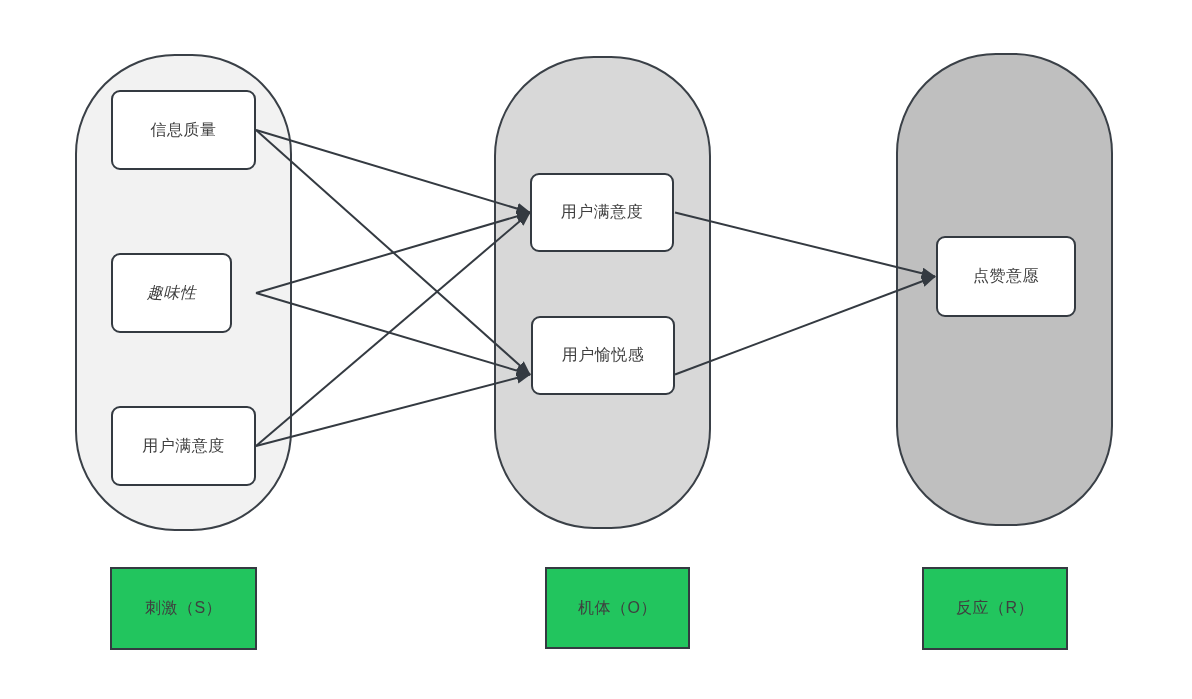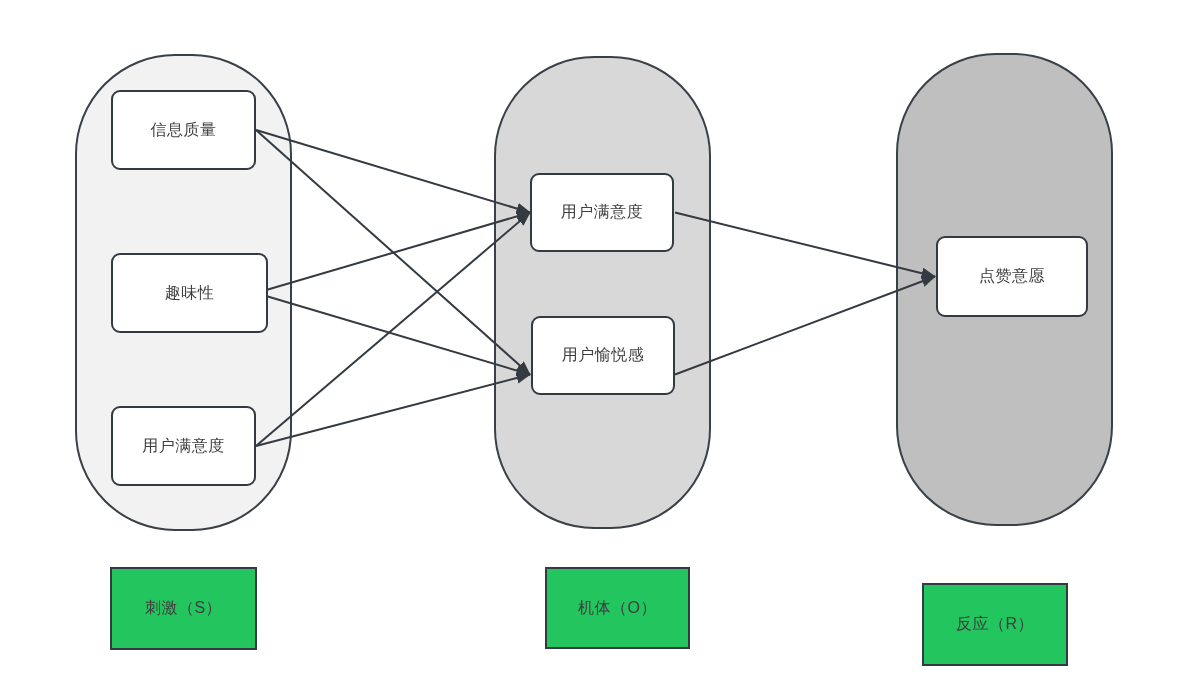--- a/index.html
+++ b/index.html
@@ -82,39 +82,39 @@
       </g>
   </svg>
 
   <div class="pill" style="left: 75px; top: 54px; width: 217px; height: 477px; background: rgb(242, 242, 242);"></div>
   <div class="pill" style="left: 494px; top: 56px; width: 217px; height: 473px; background: rgb(216, 216, 216);"></div>
   <div class="pill" style="left: 896px; top: 53px; width: 217px; height: 473px; background: rgb(191, 191, 191);"></div>
 
   <div class="node" style="left: 111px; top: 90px; width: 145px; height: 80px;">
     <span>信息质量</span>
   </div>
-  <div class="node" style="left: 111px; top: 253px; width: 157px; height: 80px;">
+  <div class="node" style="left: 111px; top: 253px; width: 121px; height: 80px; font-style: italic;">
     <span>趣味性</span>
   </div>
   <div class="node" style="left: 111px; top: 406px; width: 145px; height: 80px;">
     <span>用户满意度</span>
   </div>
   <div class="node" style="left: 530px; top: 173px; width: 144px; height: 79px;">
     <span>用户满意度</span>
   </div>
   <div class="node" style="left: 531px; top: 316px; width: 144px; height: 79px;">
     <span>用户愉悦感</span>
   </div>
-  <div class="node" style="left: 936px; top: 236px; width: 152px; height: 81px; text-align: right;">
+  <div class="node" style="left: 936px; top: 236px; width: 140px; height: 81px; text-align: right;">
     <span>点赞意愿</span>
   </div>
 
   <div class="caption" style="left: 110px; top: 567px; width: 147px; height: 83px;">
     <span>刺激（S）</span>
   </div>
   <div class="caption" style="left: 545px; top: 567px; width: 145px; height: 82px;">
     <span>机体（O）</span>
   </div>
-  <div class="caption" style="left: 922px; top: 567px; width: 146px; height: 83px; margin-top: 16px;">
+  <div class="caption" style="left: 922px; top: 567px; width: 146px; height: 83px;">
     <span>反应（R）</span>
   </div>
 
 </div>
 
 </body></html>

